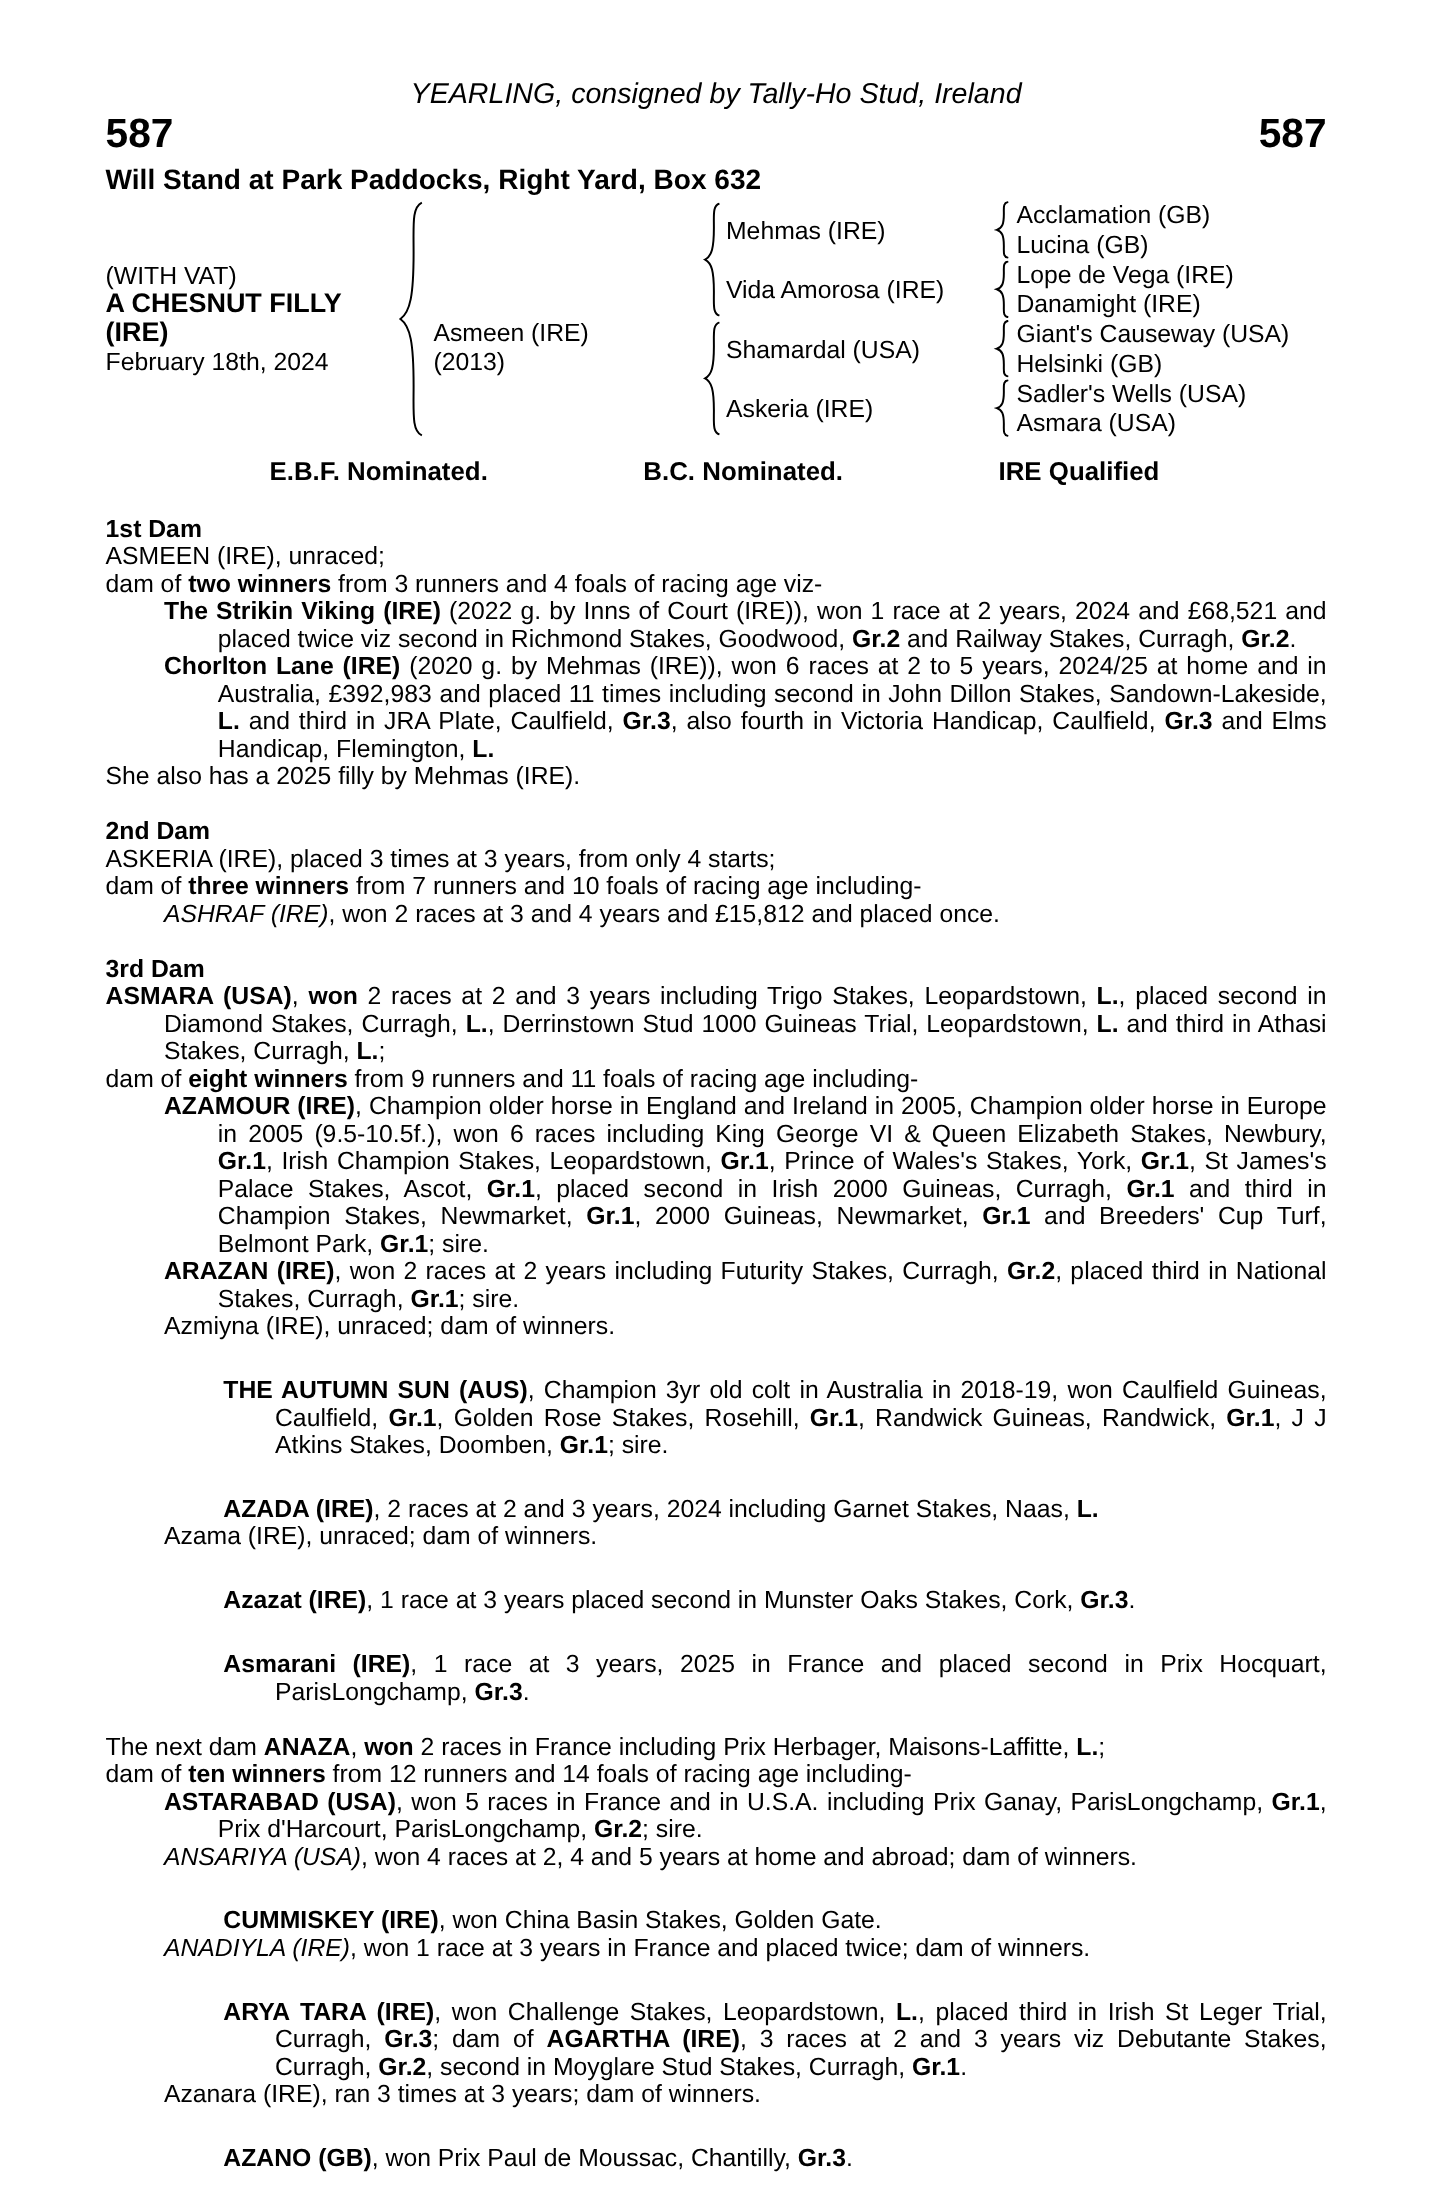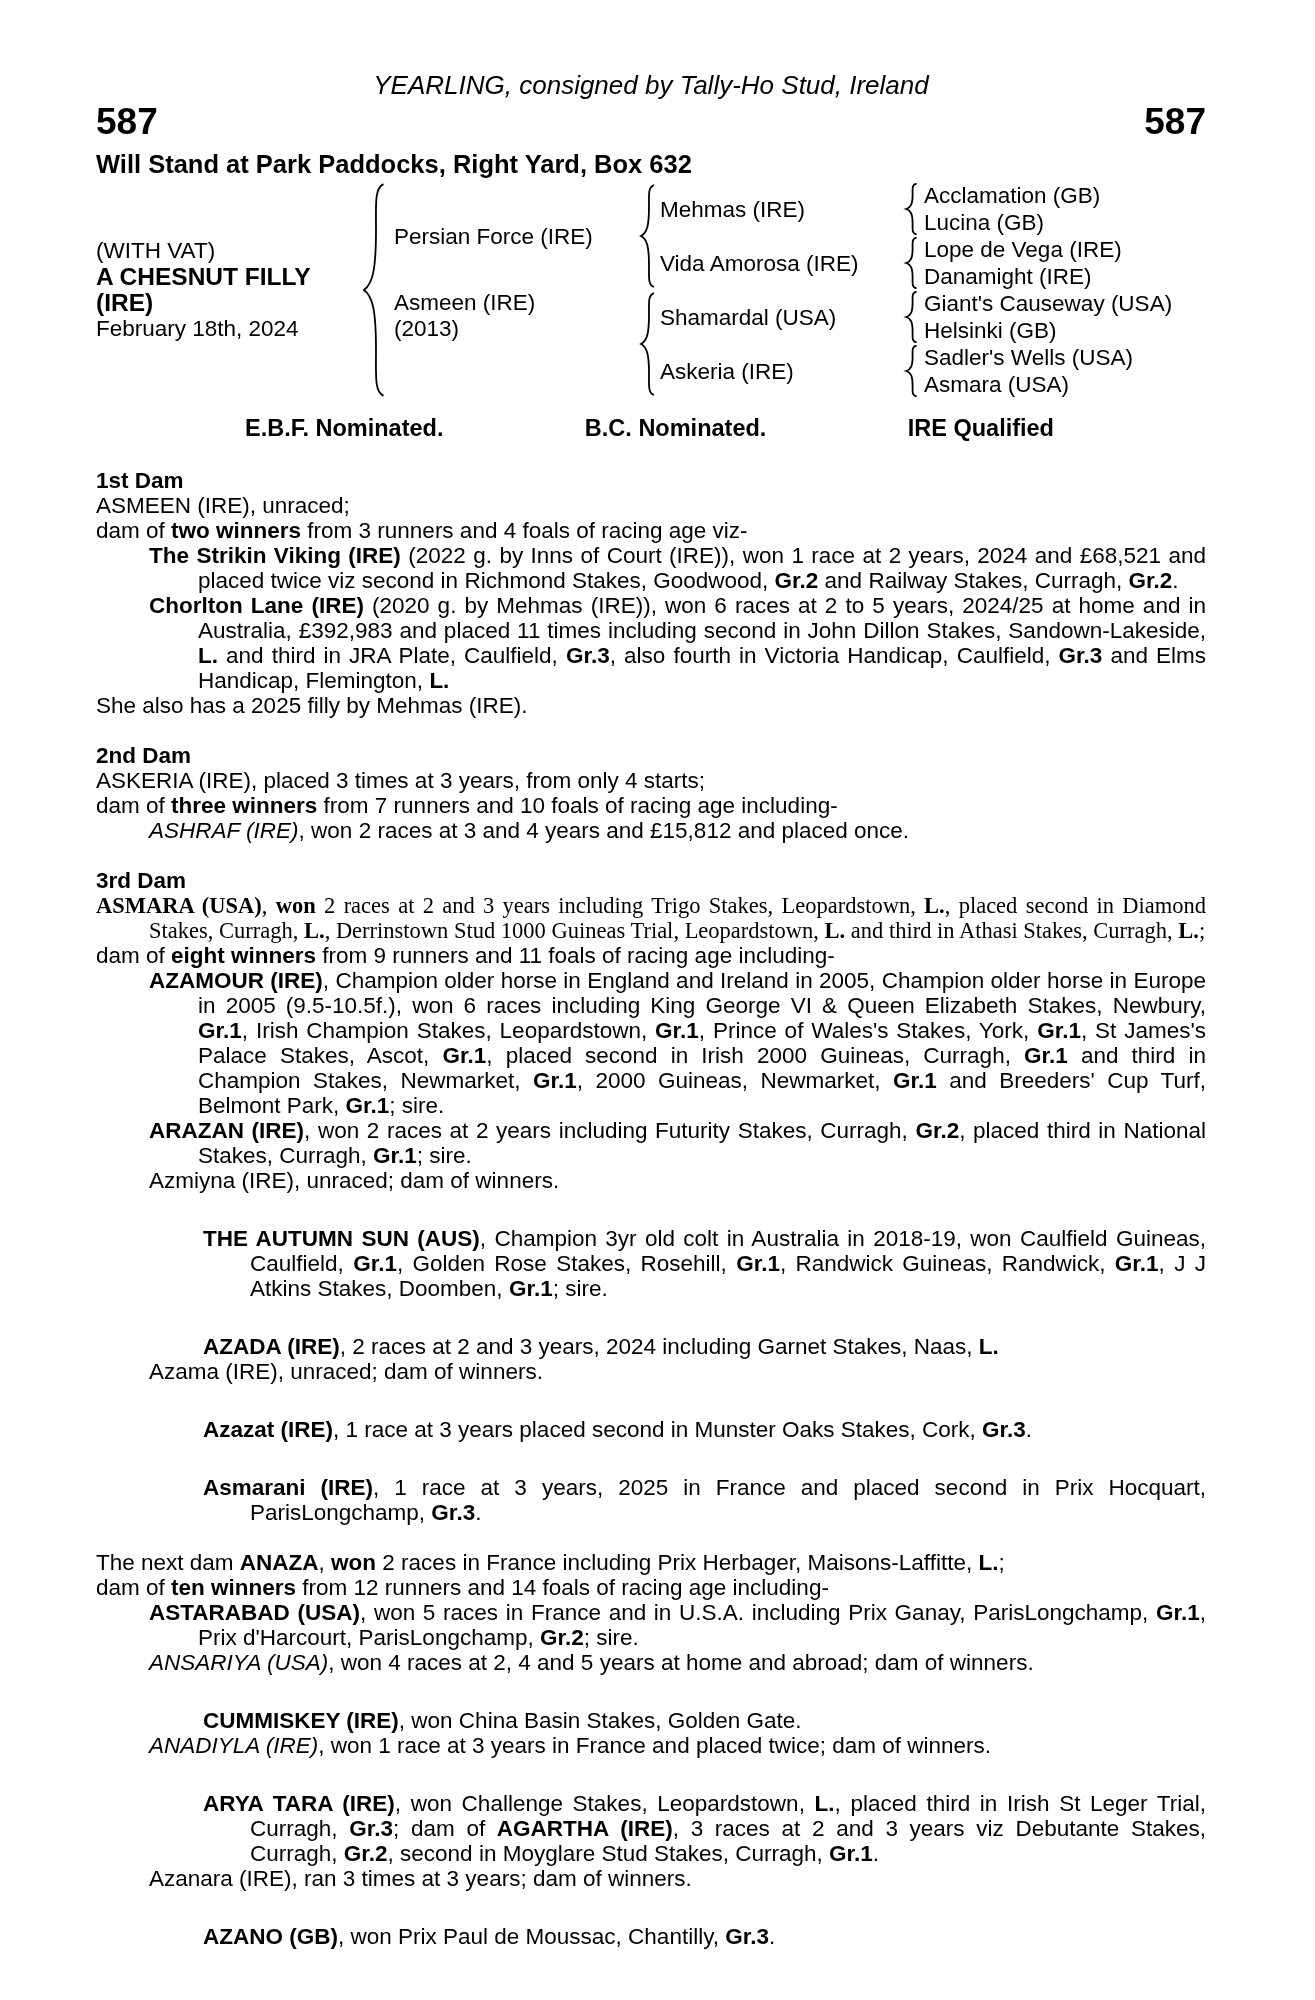--- a/index.html
+++ b/index.html
@@ -63,21 +63,21 @@
     font-weight:bold;font-size:23.5px;line-height:28px;
   }
 
   
   .cat{margin-top:26px;}
   .cat .h{font-weight:bold;}
   .cat .gap{margin-top:25px;}
   .cat .p{text-align:justify;}
   .cat .l1{padding-left:102px;text-indent:-49px;}
   .cat .l2{padding-left:154px;text-indent:-47px;margin-top:33px;}
-  .cat .hang{padding-left:53px;text-indent:-53px;font-family:Liberation Serif, serif;}
+  .cat .hang{padding-left:53px;text-indent:-53px;}
   .b{font-weight:bold;}
   .i{font-style:italic;}
 </style>
 </head>
 <body>
 
 <div class="content">
 
   <div class="consign-line">YEARLING, consigned by Tally-Ho Stud, Ireland</div>
 
@@ -95,21 +95,20 @@
       <div class="nm">(IRE)</div>
       <div>February 18th, 2024</div>
     </div>
 
     <div class="brace-wrap b8">
       <svg width="30" height="216" viewBox="0 0 20 100" preserveAspectRatio="none">
           <path d="M17 1 C11 3 12 10 12 22 C12 40 10 47 4 50 C10 53 12 60 12 78 C12 90 11 97 17 99" fill="none" stroke="#000" stroke-width="1.8" vector-effect="non-scaling-stroke"></path>
         </svg>
     </div>
 
-    <div class="cell s14">Persian Force (IRE)</div>
     <div class="s58">
       <div>Asmeen (IRE)</div>
       <div>(2013)</div>
     </div>
 
     <div class="brace-wrap m14">
       <svg width="20" height="104" viewBox="0 0 20 100" preserveAspectRatio="none">
           <path d="M17 1 C11 3 12 10 12 22 C12 40 10 47 4 50 C10 53 12 60 12 78 C12 90 11 97 17 99" fill="none" stroke="#000" stroke-width="1.8" vector-effect="non-scaling-stroke"></path>
         </svg>
     </div>

